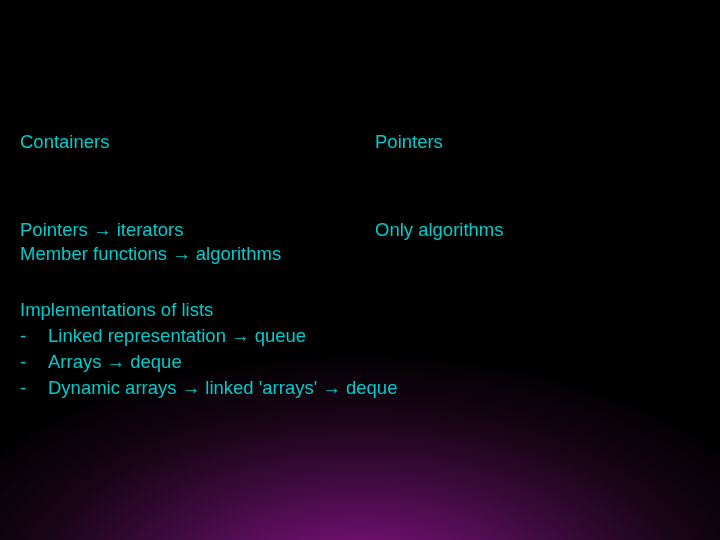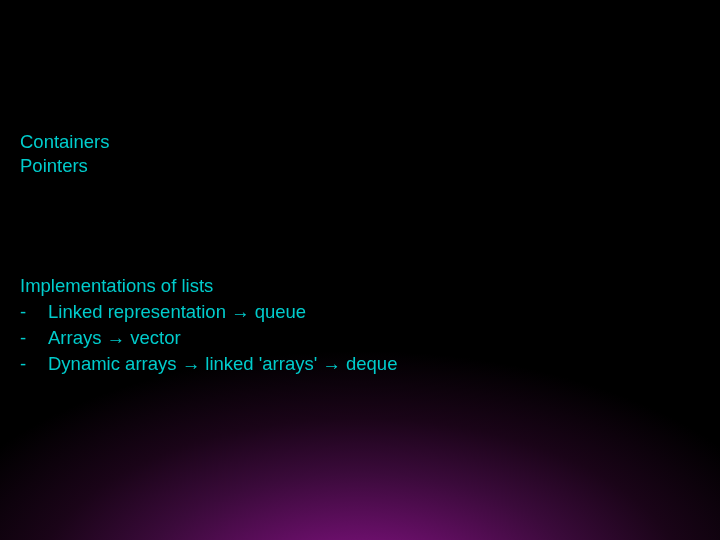--- a/index.html
+++ b/index.html
@@ -27,21 +27,20 @@
     top: 130px;
     left: 20px;
     right: 0;
     color: #00cccc;
     font-size: 18.5px;
     line-height: 1.3;
   }
   .row {
     display: flex;
     margin-bottom: 32px;
-    flex-direction: column;
   }
   .col-left {
     width: 355px;
     flex-shrink: 0;
   }
   .col-right {
     flex: 1;
     white-space: nowrap;
   }
   .impl-block {
@@ -70,32 +69,35 @@
     <div class="row">
       <div class="col-left">Containers</div>
       <div class="col-right">Pointers</div>
     </div>
 
     <div class="row">
     </div>
 
     <div class="row">
       <div class="col-left">
+        <div>Pointers → iterators</div>
+        <div>Member functions → algorithms</div>
       </div>
+      <div class="col-right">Only algorithms</div>
     </div>
 
     <div class="impl-block">
       <div class="impl-line">Implementations of lists</div>
       <div class="impl-line bullet-line">
         <div class="bullet-dash">-</div>
         <div class="bullet-text">Linked representation → queue</div>
       </div>
       <div class="impl-line bullet-line">
         <div class="bullet-dash">-</div>
-        <div class="bullet-text">Arrays → vector</div>
+        <div class="bullet-text">Arrays → deque</div>
       </div>
       <div class="impl-line bullet-line">
         <div class="bullet-dash">-</div>
         <div class="bullet-text">Dynamic arrays → linked 'arrays' → deque</div>
       </div>
     </div>
 
   </div>
 </div>
 

